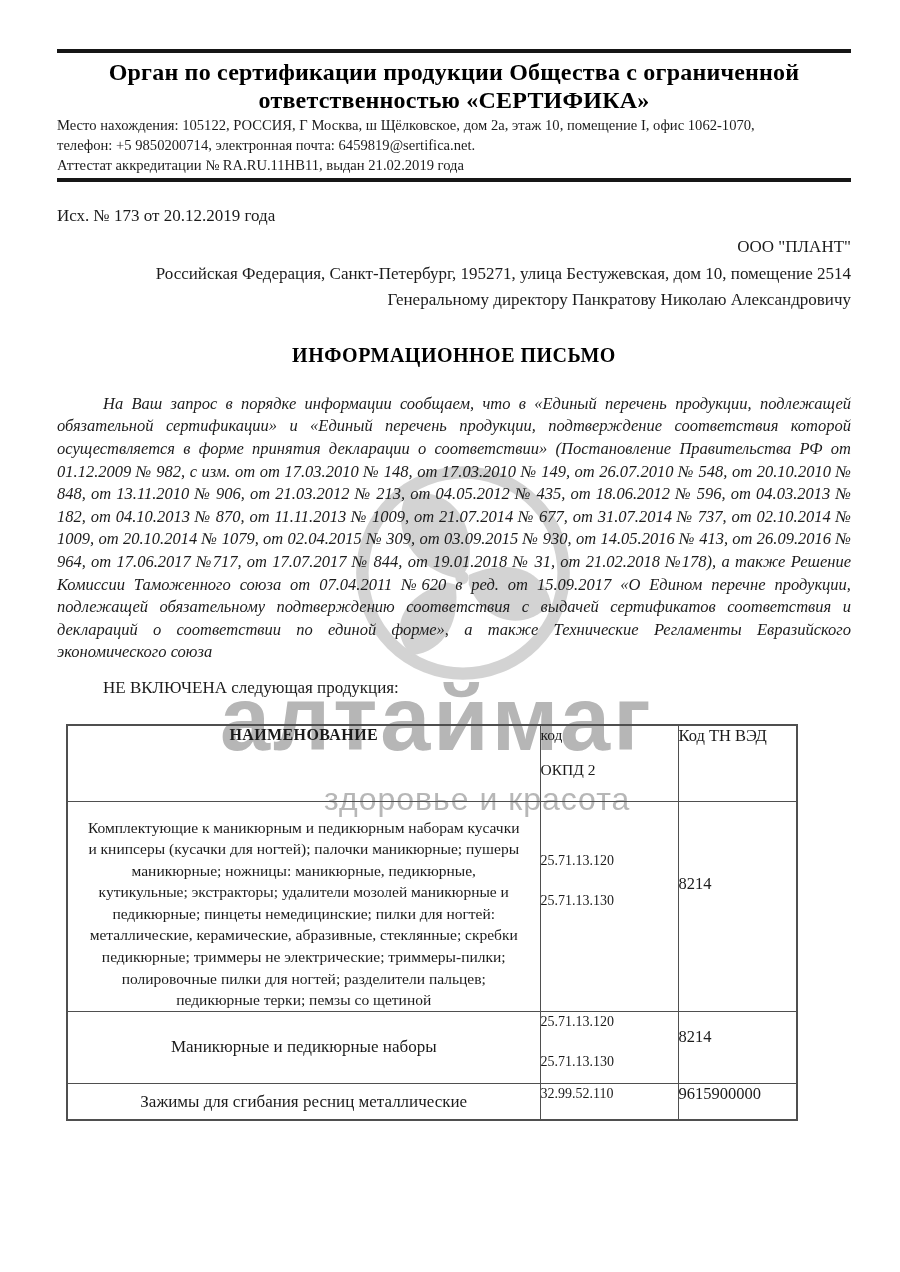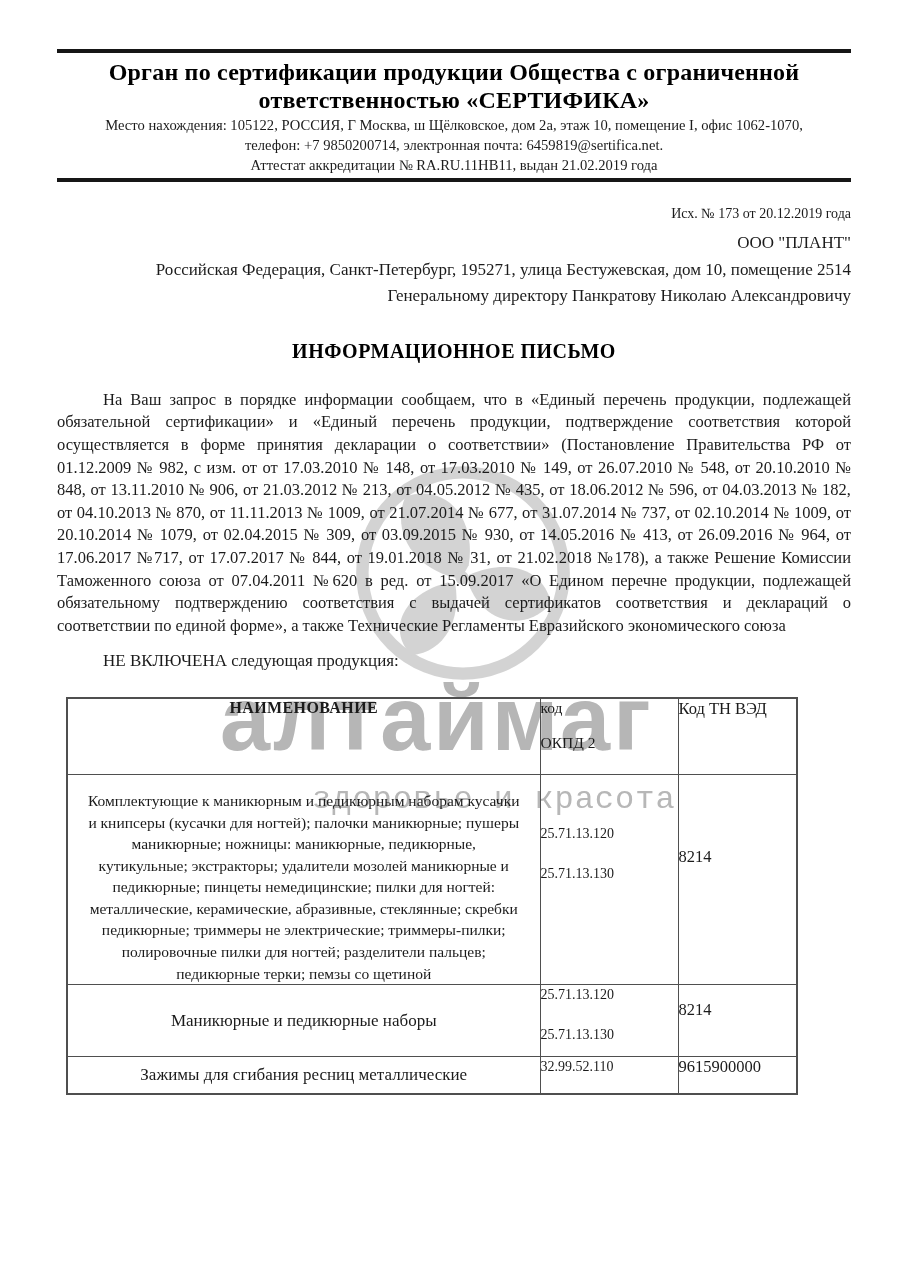--- a/index.html
+++ b/index.html
@@ -25,53 +25,53 @@
   
   .wm-layer { position: absolute; inset: 0; z-index: 0; pointer-events: none; }
   .wm-logo { position: absolute; left: 348px; top: 458px; width: 230px; height: 230px; opacity: 0.5; }
   .wm-brand {
     position: absolute; left: 220px; top: 668px;
     font-family: "Liberation Sans", sans-serif;
     font-weight: bold; font-size: 90px; letter-spacing: 3px;
     color: var(--wm); opacity: 0.92; white-space: nowrap;
   }
   .wm-tag {
-    position: absolute; left: 312px; top: 781px;
-    font-family: Liberation Mono, monospace;
+    position: absolute; left: 324px; top: 781px;
+    font-family: Liberation Sans, sans-serif;
     font-size: 32px; letter-spacing: 1px;
     color: var(--wm-tag); white-space: nowrap;
   }
 
   
   .content { position: relative; z-index: 1; padding: 49px 49px 0 57px; }
 
   .double-rule { height: 4px; border-top: 1.5px solid #161616; border-bottom: 3.5px solid #161616; }
   .double-rule.bottom { margin-top: 3px; }
 
   .lh-title {
     margin-top: 5px;
     text-align: center; font-weight: bold;
     font-size: 24px; line-height: 28px; letter-spacing: 0.2px;
     color: #000;
   }
-  .lh-addr { text-align: center; font-size: 14.6px; line-height: 19.8px; margin-top: 2px; }
-
-  .ref-line { margin-top: 24px; font-size: 14px; text-align: right; }
+  .lh-addr { text-align: left; font-size: 14.6px; line-height: 19.8px; margin-top: 2px; }
+
+  .ref-line { margin-top: 24px; font-size: 17px; }
 
   .addressee { margin-top: 8px; text-align: right; font-size: 17px; line-height: 26.5px; }
 
   .letter-title {
     margin-top: 30px; text-align: center;
     font-weight: bold; font-size: 20px; letter-spacing: 0.5px; color: #000;
   }
 
   .body-par {
     margin-top: 26px;
     font-size: 16.5px; line-height: 22.6px;
-    text-align: justify; text-indent: 46px;
+    text-align: justify; text-indent: 46px; font-style: italic;
   }
 
   .not-included { margin-top: 14px; font-size: 17px; text-indent: 46px; }
 
   
   .prod-table {
     margin: 26px 0 0 9px;
     border-collapse: collapse;
     table-layout: fixed;
     width: 730px;
@@ -126,21 +126,21 @@
 
     <div class="double-rule top"></div>
 
     <div class="lh-title">
       <div>Орган по сертификации продукции Общества с ограниченной</div>
       <div>ответственностью «СЕРТИФИКА»</div>
     </div>
 
     <div class="lh-addr">
       <div>Место нахождения: 105122, РОССИЯ, Г Москва, ш Щёлковское, дом 2а, этаж 10, помещение I, офис 1062-1070,</div>
-      <div>телефон: +7 9850200714, электронная почта: 6459819@sertifica.net.</div>
+      <div>телефон: +5 9850200714, электронная почта: 6459819@sertifica.net.</div>
       <div>Аттестат аккредитации № RA.RU.11НВ11, выдан 21.02.2019 года</div>
     </div>
 
     <div class="double-rule bottom"></div>
 
     <div class="ref-line">Исх. № 173 от 20.12.2019 года</div>
 
     <div class="addressee">
       <div>ООО "ПЛАНТ"</div>
       <div>Российская Федерация, Санкт-Петербург, 195271, улица Бестужевская, дом 10, помещение 2514</div>

